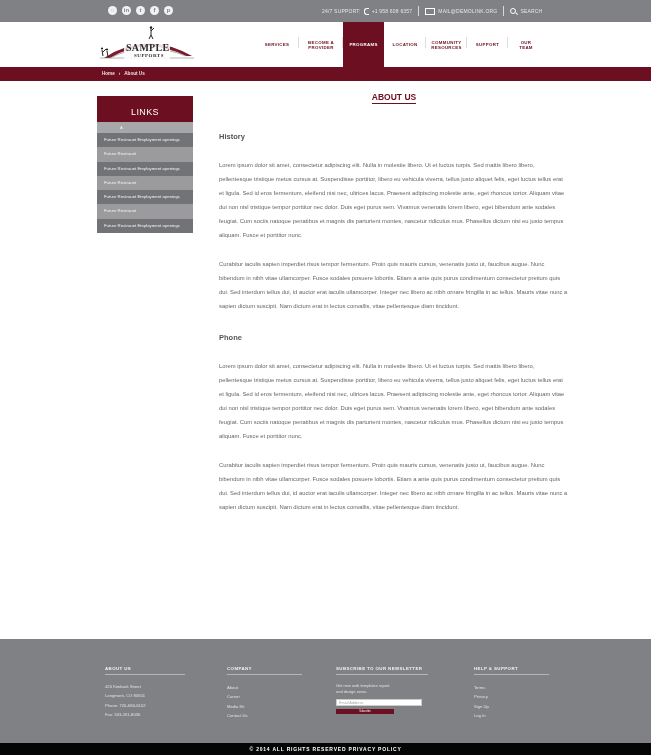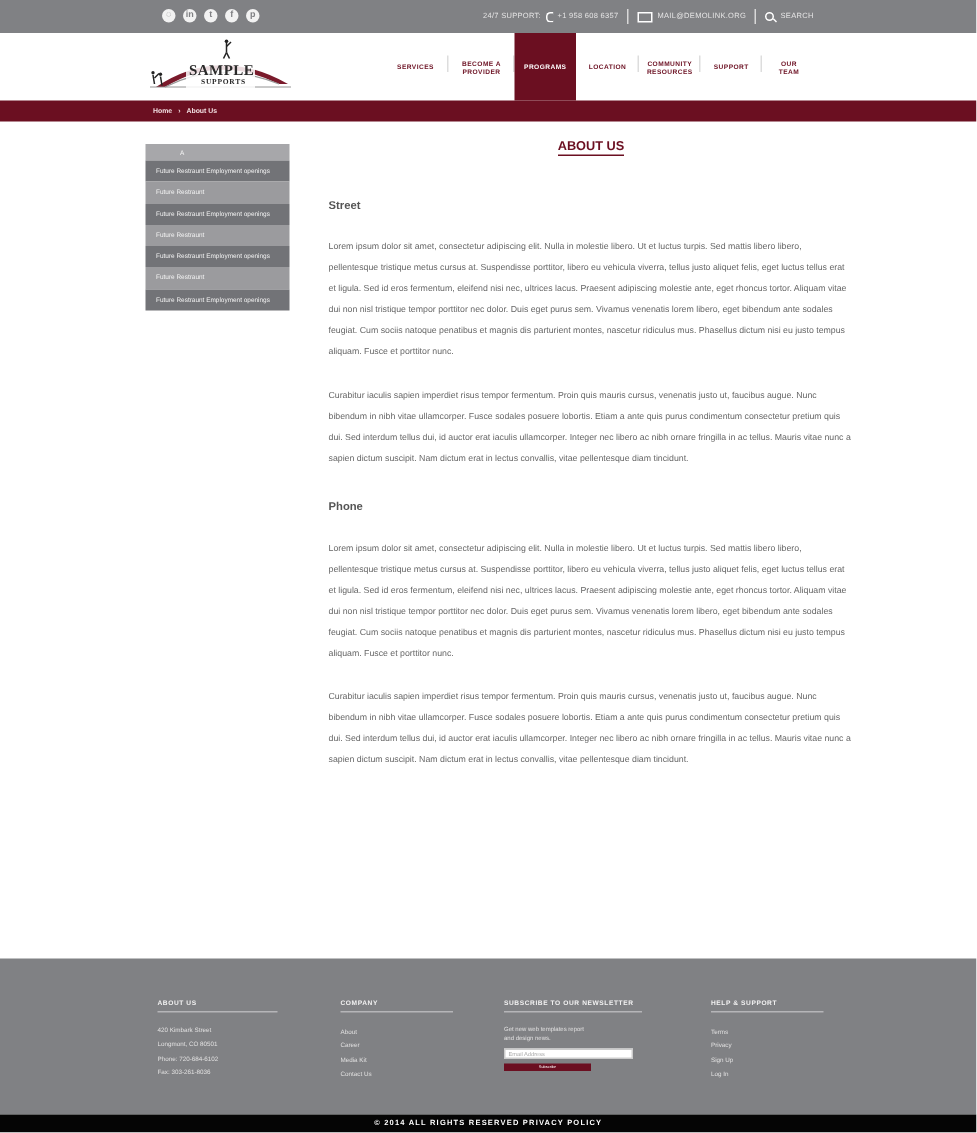--- a/index.html
+++ b/index.html
@@ -114,34 +114,35 @@
 
 <div class="crumbbar">
   <div class="crumbs">
     <span>Home</span>
     <span>›</span>
     <span>About Us</span>
   </div>
 </div>
 
 <div class="links">
+  <div class="head">LINKS</div>
   <div class="row first">A</div>
   <div class="row dark">Future Restraunt Employment openings</div>
   <div class="row light">Future Restraunt</div>
   <div class="row dark">Future Restraunt Employment openings</div>
   <div class="row light">Future Restraunt</div>
   <div class="row dark">Future Restraunt Employment openings</div>
   <div class="row light">Future Restraunt</div>
   <div class="row dark">Future Restraunt Employment openings</div>
 </div>
 
 <div class="content">
   <div class="pagetitle"><span>ABOUT US</span></div>
 
-  <div class="section-h" style="margin-top:28px;">Street</div>
+  <div class="section-h" style="margin-top:28px;">History</div>
   <p class="para" style="margin-top:17px;">Lorem ipsum dolor sit amet, consectetur adipiscing elit. Nulla in molestie libero. Ut et luctus turpis. Sed mattis libero libero, pellentesque tristique metus cursus at. Suspendisse porttitor, libero eu vehicula viverra, tellus justo aliquet felis, eget luctus tellus erat et ligula. Sed id eros fermentum, eleifend nisi nec, ultrices lacus. Praesent adipiscing molestie ante, eget rhoncus tortor. Aliquam vitae dui non nisl tristique tempor porttitor nec dolor. Duis eget purus sem. Vivamus venenatis lorem libero, eget bibendum ante sodales feugiat. Cum sociis natoque penatibus et magnis dis parturient montes, nascetur ridiculus mus. Phasellus dictum nisi eu justo tempus aliquam. Fusce et porttitor nunc.</p>
   <p class="para" style="margin-top:14px;">Curabitur iaculis sapien imperdiet risus tempor fermentum. Proin quis mauris cursus, venenatis justo ut, faucibus augue. Nunc bibendum in nibh vitae ullamcorper. Fusce sodales posuere lobortis. Etiam a ante quis purus condimentum consectetur pretium quis dui. Sed interdum tellus dui, id auctor erat iaculis ullamcorper. Integer nec libero ac nibh ornare fringilla in ac tellus. Mauris vitae nunc a sapien dictum suscipit. Nam dictum erat in lectus convallis, vitae pellentesque diam tincidunt.</p>
 
   <div class="section-h" style="margin-top:20px;">Phone</div>
   <p class="para" style="margin-top:17px;">Lorem ipsum dolor sit amet, consectetur adipiscing elit. Nulla in molestie libero. Ut et luctus turpis. Sed mattis libero libero, pellentesque tristique metus cursus at. Suspendisse porttitor, libero eu vehicula viverra, tellus justo aliquet felis, eget luctus tellus erat et ligula. Sed id eros fermentum, eleifend nisi nec, ultrices lacus. Praesent adipiscing molestie ante, eget rhoncus tortor. Aliquam vitae dui non nisl tristique tempor porttitor nec dolor. Duis eget purus sem. Vivamus venenatis lorem libero, eget bibendum ante sodales feugiat. Cum sociis natoque penatibus et magnis dis parturient montes, nascetur ridiculus mus. Phasellus dictum nisi eu justo tempus aliquam. Fusce et porttitor nunc.</p>
   <p class="para" style="margin-top:14px;">Curabitur iaculis sapien imperdiet risus tempor fermentum. Proin quis mauris cursus, venenatis justo ut, faucibus augue. Nunc bibendum in nibh vitae ullamcorper. Fusce sodales posuere lobortis. Etiam a ante quis purus condimentum consectetur pretium quis dui. Sed interdum tellus dui, id auctor erat iaculis ullamcorper. Integer nec libero ac nibh ornare fringilla in ac tellus. Mauris vitae nunc a sapien dictum suscipit. Nam dictum erat in lectus convallis, vitae pellentesque diam tincidunt.</p>
 </div>
 
 <div class="footer">
   <div class="fcol" style="left:105px;width:80px;">

